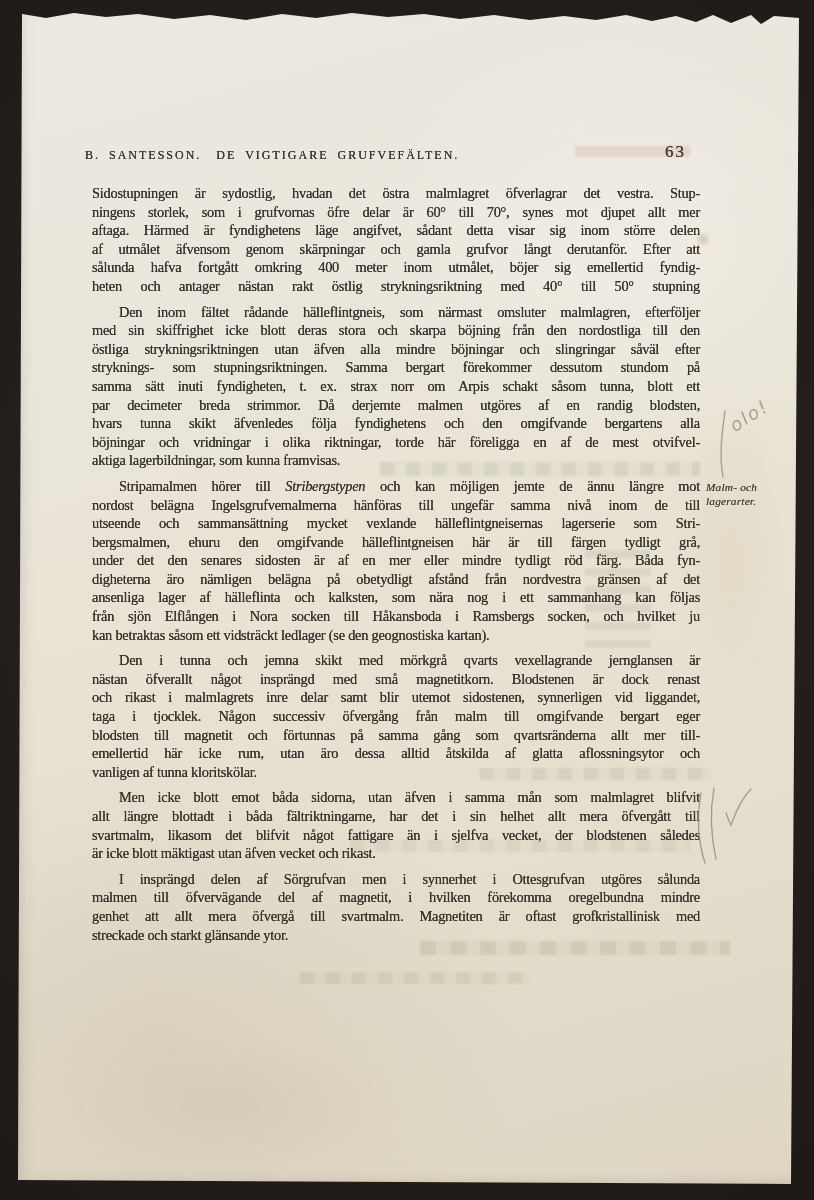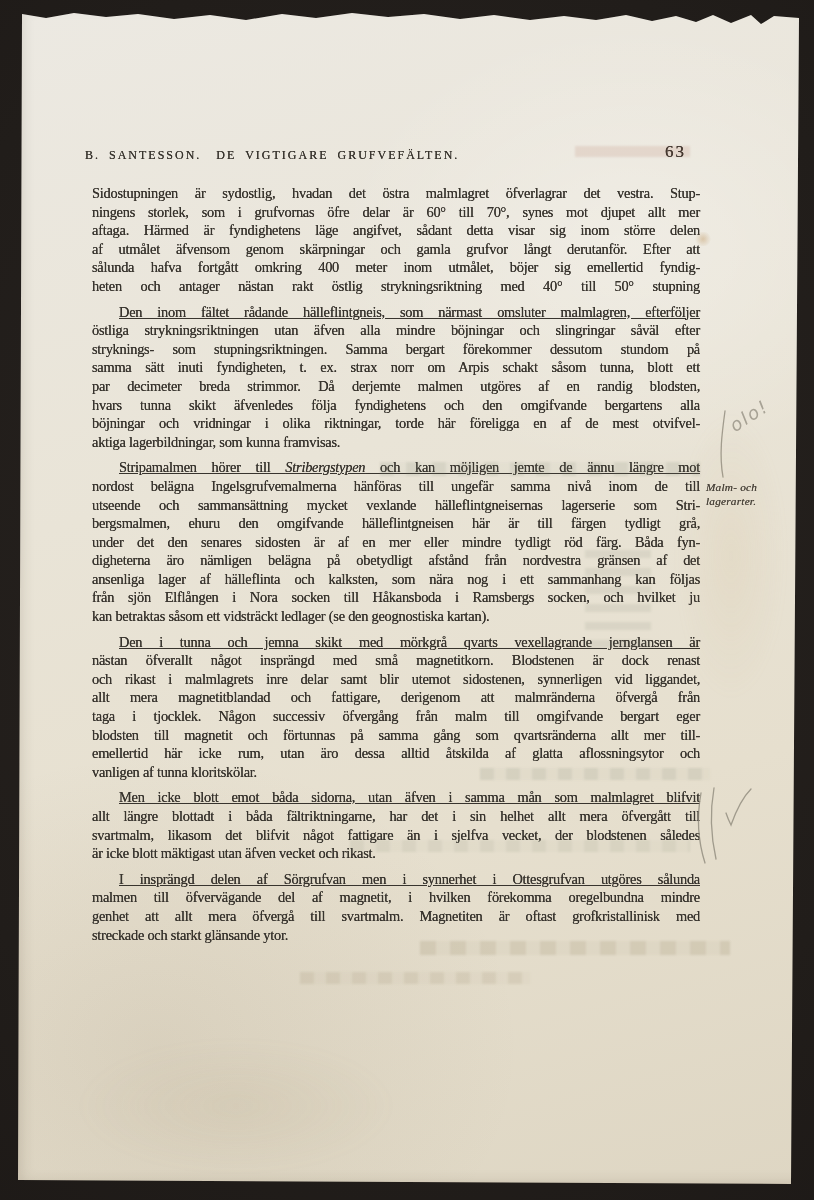--- a/index.html
+++ b/index.html
@@ -38,21 +38,21 @@
   }
 
   .textblock{
     position:absolute;left:69px;top:166px;width:622px;
     color:var(--ink,#38342e);font-size:14.4px;line-height:18.6px;letter-spacing:-.25px;
     text-shadow:0 0 .3px currentColor;
   }
   .para{margin:7px;}
   .line{text-align:justify;text-align-last:justify;height:18.6px;overflow:visible;white-space:normal;}
   .line.last{text-align-last:left;}
-  .line.first{text-indent:27px;text-decoration:underline;}
+  .line.first{text-indent:27px;}
 
   .margin-note{
     position:absolute;left:690px;top:470px;width:88px;
     font-style:italic;font-size:11.3px;line-height:13.5px;letter-spacing:.2px;
     color:var(--margin-note-ink,#45403a);text-shadow:0 0 .3px currentColor;
   }
 
   .pencil{position:absolute;}
   .pencil svg{position:absolute;left:0;top:0;overflow:visible;}
   .pencil path{stroke:var(--pencil,#8e897c);stroke-width:1.3;fill:none;opacity:.8;stroke-linecap:round;}
@@ -104,20 +104,21 @@
         <div class="para">
           <div class="line">Sidostupningen är sydostlig, hvadan det östra malmlagret öfverlagrar det vestra. Stup-</div>
           <div class="line">ningens storlek, som i grufvornas öfre delar är 60° till 70°, synes mot djupet allt mer</div>
           <div class="line">aftaga. Härmed är fyndighetens läge angifvet, sådant detta visar sig inom större delen</div>
           <div class="line">af utmålet äfvensom genom skärpningar och gamla grufvor långt derutanför. Efter att</div>
           <div class="line">sålunda hafva fortgått omkring 400 meter inom utmålet, böjer sig emellertid fyndig-</div>
           <div class="line">heten och antager nästan rakt östlig strykningsriktning med 40° till 50° stupning</div>
         </div>
         <div class="para">
           <div class="line first">Den inom fältet rådande hälleflintgneis, som närmast omsluter malmlagren, efterföljer</div>
+          <div class="line">med sin skiffrighet icke blott deras stora och skarpa böjning från den nordostliga till den</div>
           <div class="line">östliga strykningsriktningen utan äfven alla mindre böjningar och slingringar såväl efter</div>
           <div class="line">stryknings- som stupningsriktningen. Samma bergart förekommer dessutom stundom på</div>
           <div class="line">samma sätt inuti fyndigheten, t. ex. strax norr om Arpis schakt såsom tunna, blott ett</div>
           <div class="line">par decimeter breda strimmor. Då derjemte malmen utgöres af en randig blodsten,</div>
           <div class="line">hvars tunna skikt äfvenledes följa fyndighetens och den omgifvande bergartens alla</div>
           <div class="line">böjningar och vridningar i olika riktningar, torde här föreligga en af de mest otvifvel-</div>
           <div class="line last">aktiga lagerbildningar, som kunna framvisas.</div>
         </div>
         <div class="para">
           <div class="line first">Stripamalmen hörer till <i>Stribergstypen</i> och kan möjligen jemte de ännu längre mot</div>
@@ -127,21 +128,20 @@
           <div class="line">under det den senares sidosten är af en mer eller mindre tydligt röd färg. Båda fyn-</div>
           <div class="line">digheterna äro nämligen belägna på obetydligt afstånd från nordvestra gränsen af det</div>
           <div class="line">ansenliga lager af hälleflinta och kalksten, som nära nog i ett sammanhang kan följas</div>
           <div class="line">från sjön Elflången i Nora socken till Håkansboda i Ramsbergs socken, och hvilket ju</div>
           <div class="line last">kan betraktas såsom ett vidsträckt ledlager (se den geognostiska kartan).</div>
         </div>
         <div class="para">
           <div class="line first">Den i tunna och jemna skikt med mörkgrå qvarts vexellagrande jernglansen är</div>
           <div class="line">nästan öfverallt något insprängd med små magnetitkorn. Blodstenen är dock renast</div>
           <div class="line">och rikast i malmlagrets inre delar samt blir utemot sidostenen, synnerligen vid liggandet,</div>
-          <div class="line">allt mera magnetitblandad och fattigare, derigenom att malmränderna öfvergå från</div>
           <div class="line">taga i tjocklek. Någon successiv öfvergång från malm till omgifvande bergart eger</div>
           <div class="line">blodsten till magnetit och förtunnas på samma gång som qvartsränderna allt mer till-</div>
           <div class="line">emellertid här icke rum, utan äro dessa alltid åtskilda af glatta aflossningsytor och</div>
           <div class="line last">vanligen af tunna kloritskölar.</div>
         </div>
         <div class="para">
           <div class="line first">Men icke blott emot båda sidorna, utan äfven i samma mån som malmlagret blifvit</div>
           <div class="line">allt längre blottadt i båda fältriktningarne, har det i sin helhet allt mera öfvergått till</div>
           <div class="line">svartmalm, likasom det blifvit något fattigare än i sjelfva vecket, der blodstenen således</div>
           <div class="line last">är icke blott mäktigast utan äfven vecket och rikast.</div>

